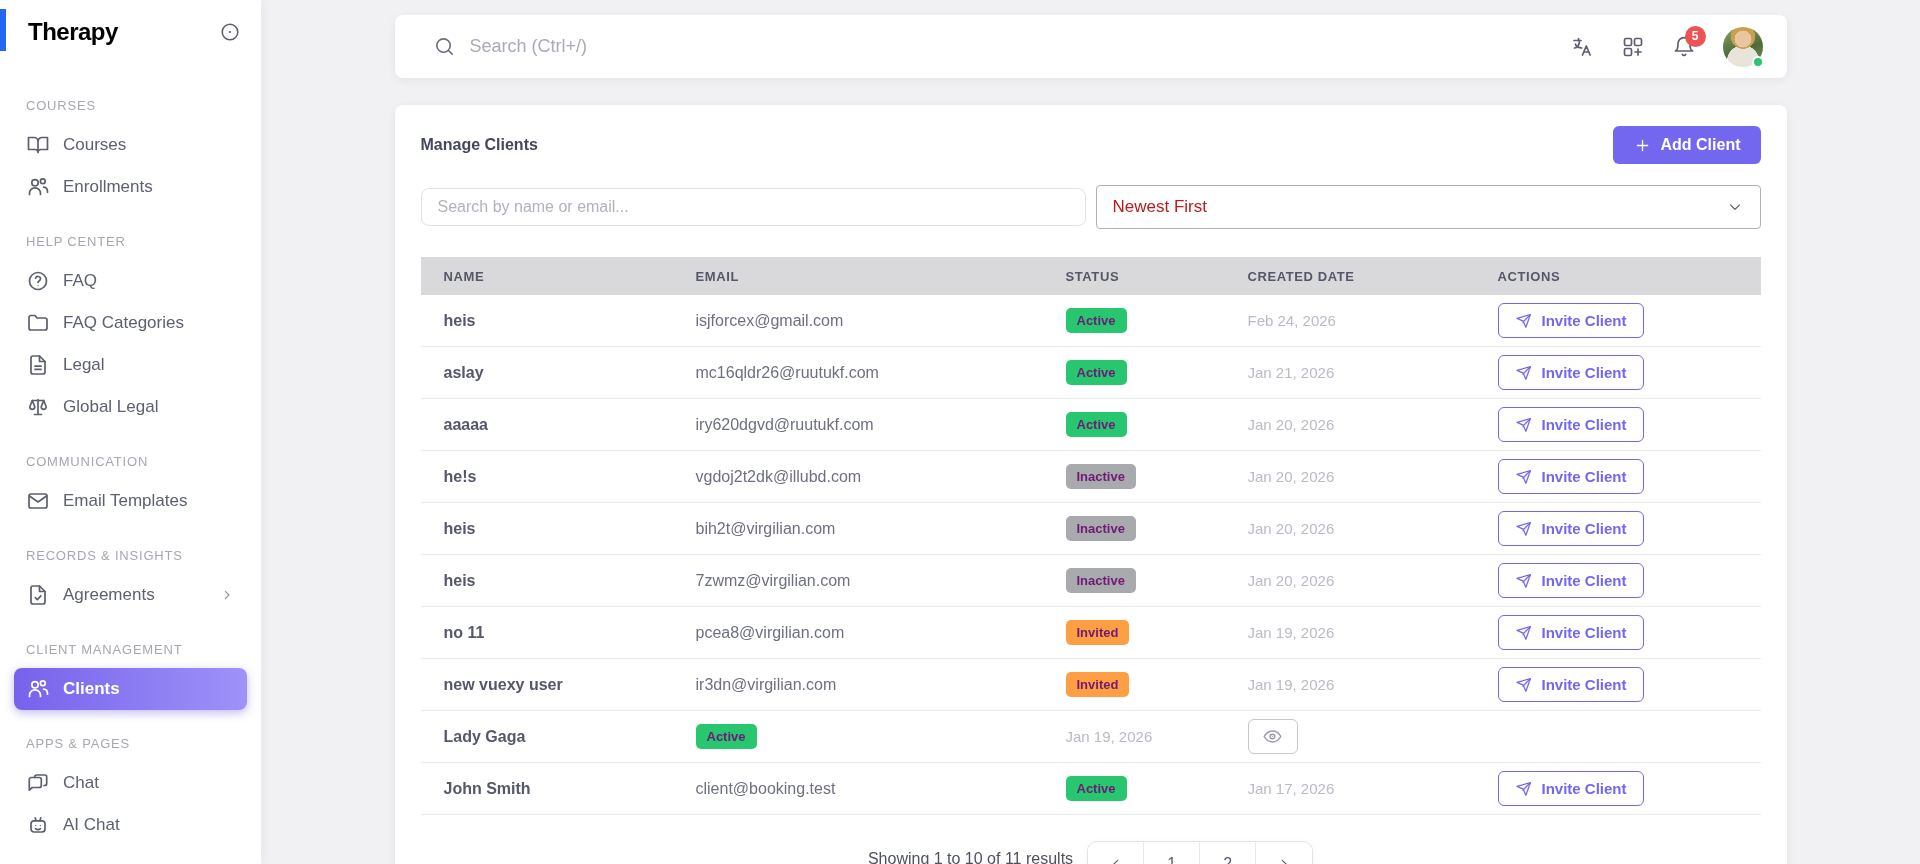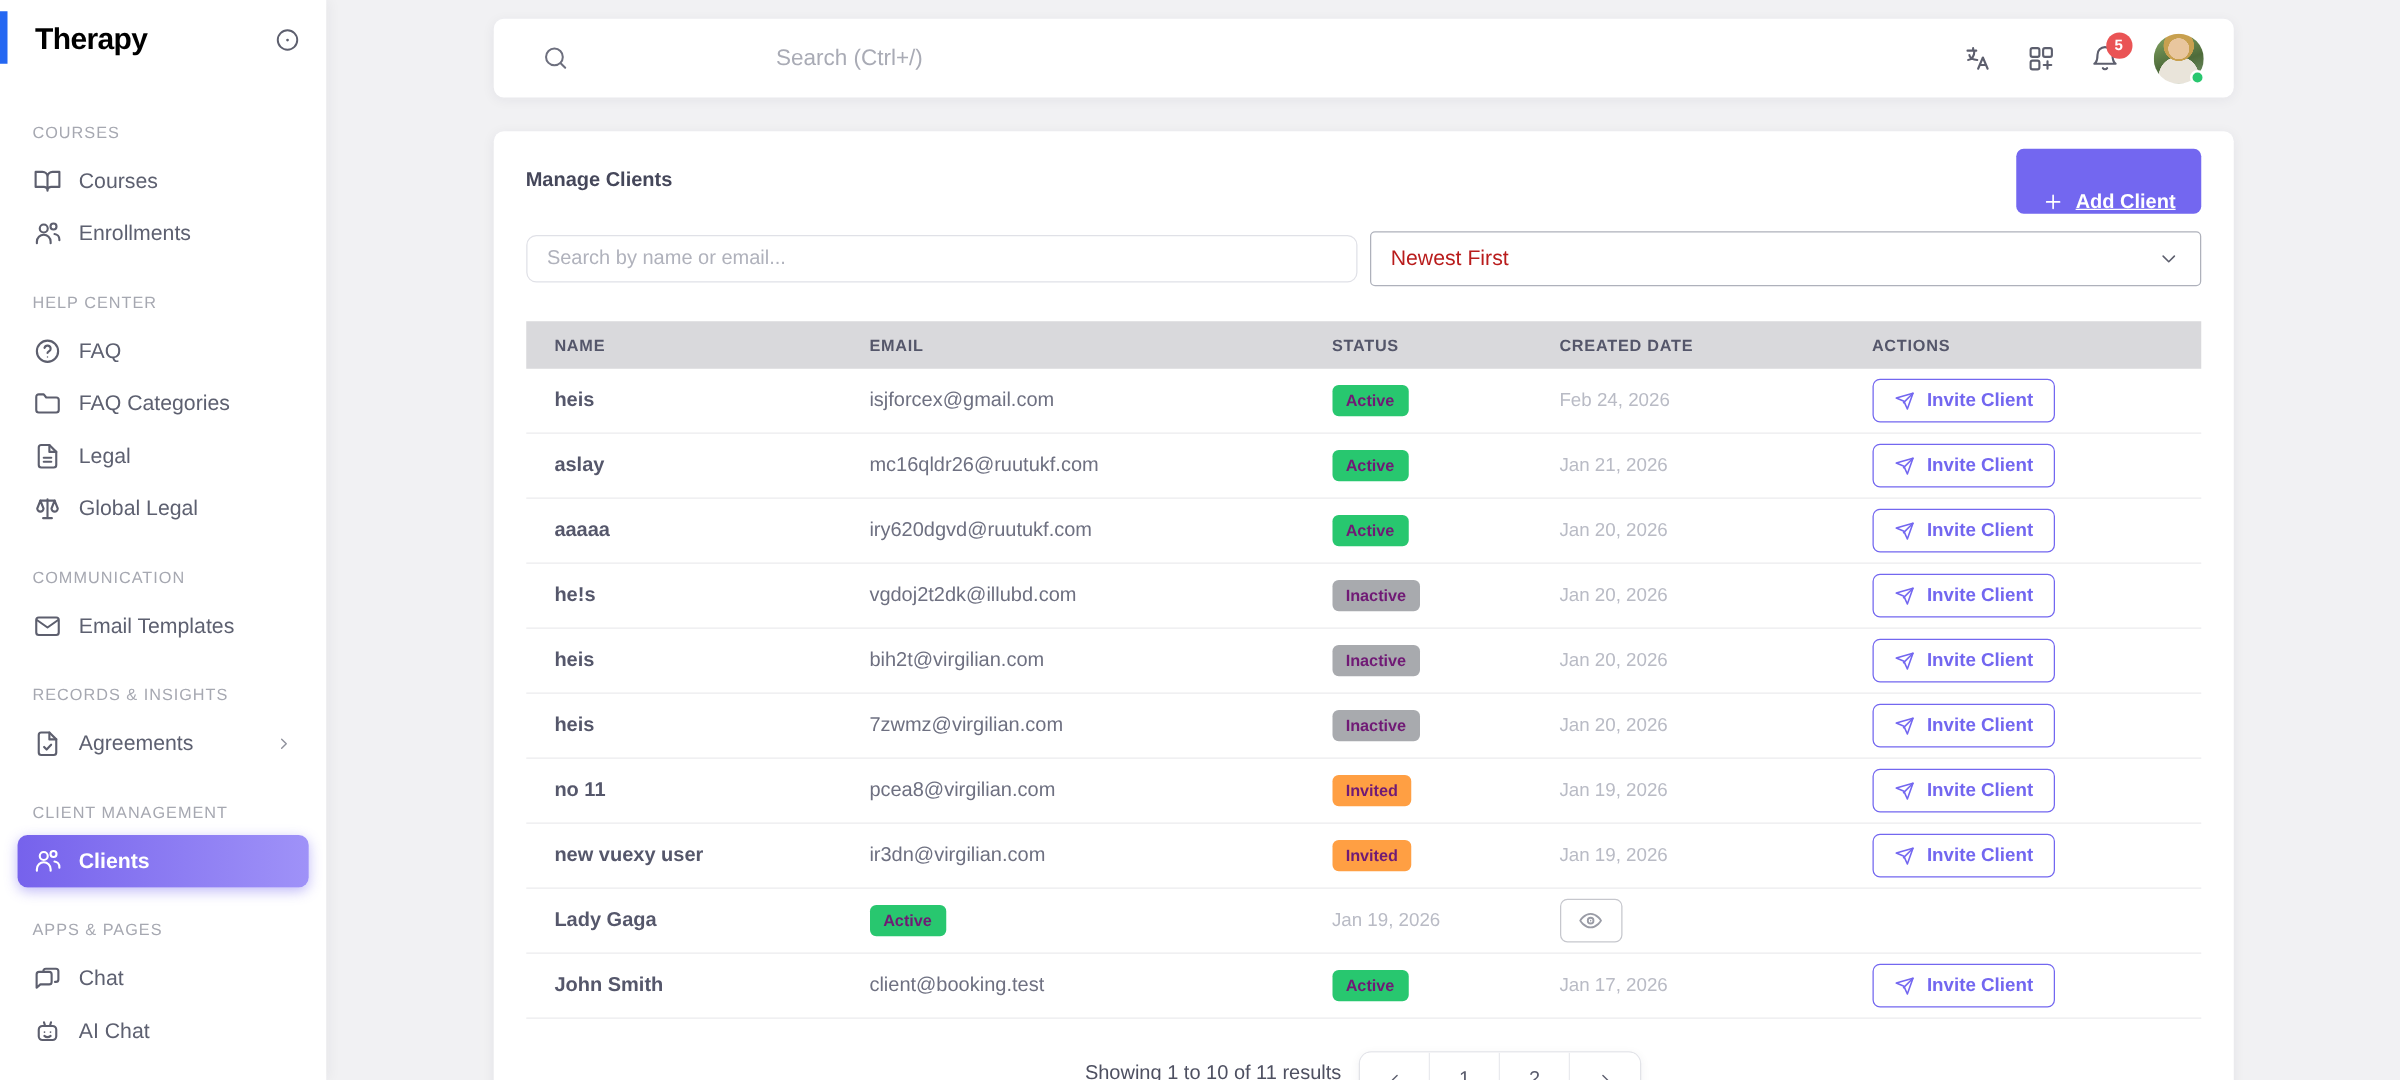--- a/index.html
+++ b/index.html
@@ -49,21 +49,21 @@
 
   .topbar {
     margin-top:15px; height:63px; background:#fff; border-radius:8px;
     box-shadow:0 2px 10px rgba(40,40,60,.06);
     display:flex; align-items:center; padding:0 24px 0 38px;
   }
   .search { display:flex; align-items:center; gap:14px; flex:1; }
   .search .icon { width:23px; height:23px; color:#6d6f7e; }
   .search input {
     border:none; outline:none; font-size:18px; color:#55576b; width:420px;
-    font-family:inherit; background:transparent;text-align:center;
+    font-family:inherit; background:transparent;
   }
   .search input::placeholder { color:#a9abb5; }
   .topbar-right { display:flex; align-items:center; gap:27px; }
   .topbar-right .icon { cursor:pointer; }
   .bell-wrap { position:relative; display:inline-flex; }
   .badge {
     position:absolute; top:-9px; right:-10px; min-width:21px; height:21px;
     background:var(--badge,#ea5455); color:#fff; font-size:12px; font-weight:700;
     border-radius:50%; display:flex; align-items:center; justify-content:center;
   }
@@ -83,23 +83,23 @@
 
   
   .card {
     margin-top:27px; background:#fff; border-radius:8px;
     box-shadow:0 2px 10px rgba(40,40,60,.06);
     padding:20px 26px 0; height:790px;
   }
   .card-head { display:flex; align-items:center; justify-content:space-between; height:40px; }
   .card-head h2 { font-size:16px; font-weight:600; color:#45475a; }
   .btn-primary {
-    display:flex; align-items:flex-end; gap:9px; height:52px; padding:0 20px;
+    display:flex; align-items:center; gap:9px; height:38px; padding:0 20px;
     background:var(--accent,#7367f0); color:#fff; border:none; border-radius:6px;
-    font-size:16px; font-weight:600; font-family:inherit; cursor:pointer;text-decoration:underline;
+    font-size:16px; font-weight:600; font-family:inherit; cursor:pointer;
   }
   .btn-primary .icon { color:#fff; width:19px; height:19px; }
 
   .filters { display:flex; justify-content:space-between; align-items:flex-start; margin-top:20px; height:44px; }
   .filter-input {
     width:665px; height:38px; margin-top:3px; border:1px solid #e0e1e7; border-radius:8px;
     padding:0 16px; font-size:16px; font-family:inherit; color:#55576b; outline:none;
   }
   .filter-input::placeholder { color:#b0b2bc; }
   .select {

